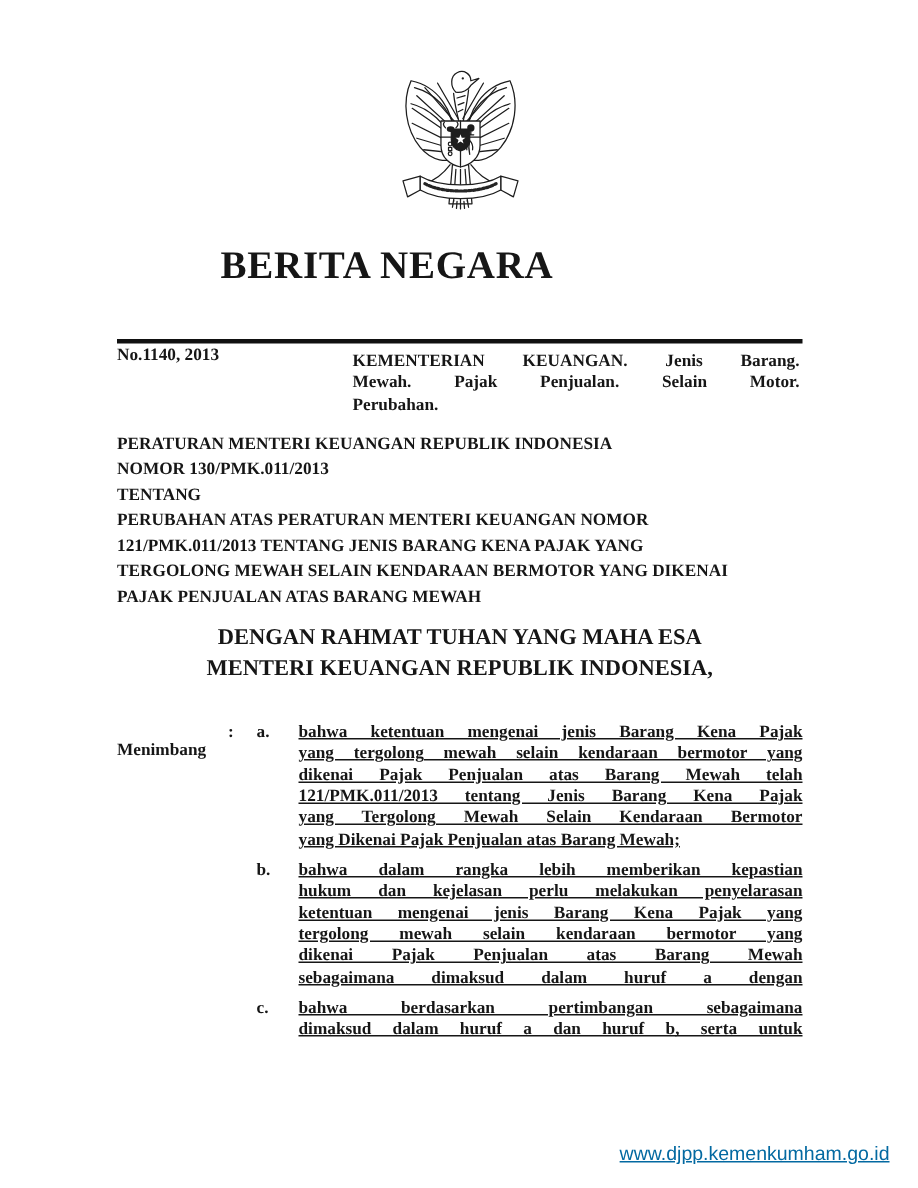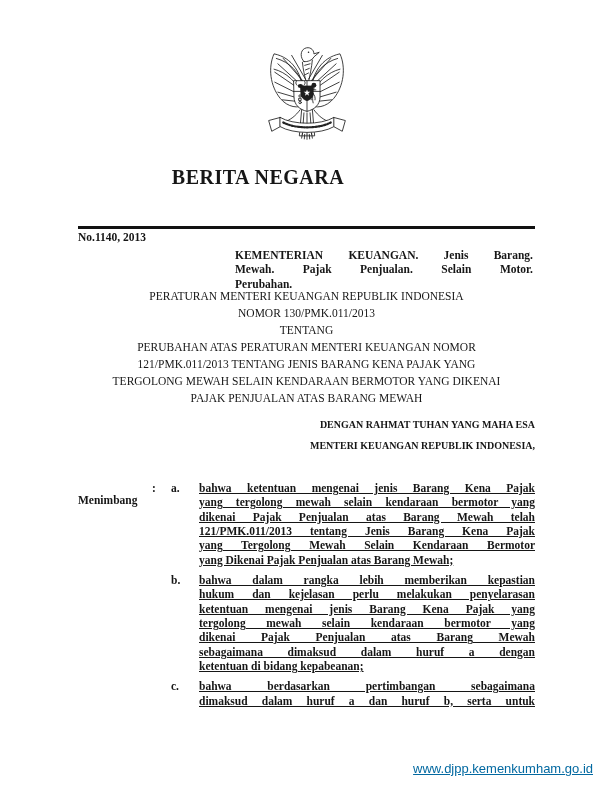--- a/index.html
+++ b/index.html
@@ -6,31 +6,31 @@
   .page{
     position:relative;width:612px;height:792px;background:#ffffff;
     margin:0 auto;overflow:hidden;
     font-family:"Liberation Serif", serif;color:#161616;
   }
   
   .emblem{position:absolute;left:261px;top:44px;width:92px;height:104px;}
   
   .masthead{
     position:absolute;left:0;top:162px;width:516px;text-align:center;
-    font-weight:bold;font-size:20px;line-height:30px;letter-spacing:.5px;
+    font-weight:bold;font-size:26px;line-height:30px;letter-spacing:.5px;
   }
   .rule{position:absolute;left:78px;top:226px;width:457px;height:2.6px;background:#111;}
   
   .gz-number{position:absolute;left:78px;top:231px;font-weight:bold;font-size:11.5px;line-height:13.8px;}
-  .gz-subject{position:absolute;left:235px;top:248px;width:298px;font-weight:bold;font-size:11.5px;line-height:13.8px;}
+  .gz-subject{position:absolute;left:235px;top:234px;width:298px;font-weight:bold;font-size:11.5px;line-height:13.8px;}
   
-  .title{position:absolute;left:78px;top:288px;width:457px;text-align:center;
-         font-weight:normal;font-size:11.5px;line-height:17px;}
-  .preamble{position:absolute;left:78px;top:415px;width:457px;text-align:right;
-         font-weight:bold;font-size:10px;line-height:20.5px;}
+  .title{position:absolute;left:78px;top:288px;width:457px;
+         font-weight:bold;font-size:11.5px;line-height:17px;}
+  .preamble{position:absolute;left:78px;top:415px;width:457px;text-align:center;
+         font-weight:bold;font-size:15px;line-height:20.5px;}
   
   .considering{position:absolute;left:78px;top:481px;width:457px;
          font-weight:bold;font-size:11.5px;line-height:14.35px;}
   .c-label{position:absolute;left:0;top:12px;text-align:right;}
   .c-colon{position:absolute;left:74px;top:0;}
   .c-item{display:flex;margin-left:93px;margin-bottom:6px;}
   .c-marker{flex:none;width:28px;}
   .c-lines{flex:1;min-width:0;text-decoration:underline;}
   .line{line-height:14.35px;}
   .j{text-align:justify;text-align-last:justify;}
@@ -142,21 +142,20 @@
 
     <div class="c-item">
       <div class="c-marker">b.</div>
       <div class="c-lines">
         <div class="line j">bahwa dalam rangka lebih memberikan kepastian</div>
         <div class="line j">hukum dan kejelasan perlu melakukan penyelarasan</div>
         <div class="line j">ketentuan mengenai jenis Barang Kena Pajak yang</div>
         <div class="line j">tergolong mewah selain kendaraan bermotor yang</div>
         <div class="line j">dikenai Pajak Penjualan atas Barang Mewah</div>
         <div class="line j">sebagaimana dimaksud dalam huruf a dengan</div>
-        <div class="line">ketentuan di bidang kepabeanan;</div>
       </div>
     </div>
 
     <div class="c-item">
       <div class="c-marker">c.</div>
       <div class="c-lines">
         <div class="line j">bahwa berdasarkan pertimbangan sebagaimana</div>
         <div class="line j">dimaksud dalam huruf a dan huruf b, serta untuk</div>
       </div>
     </div>

